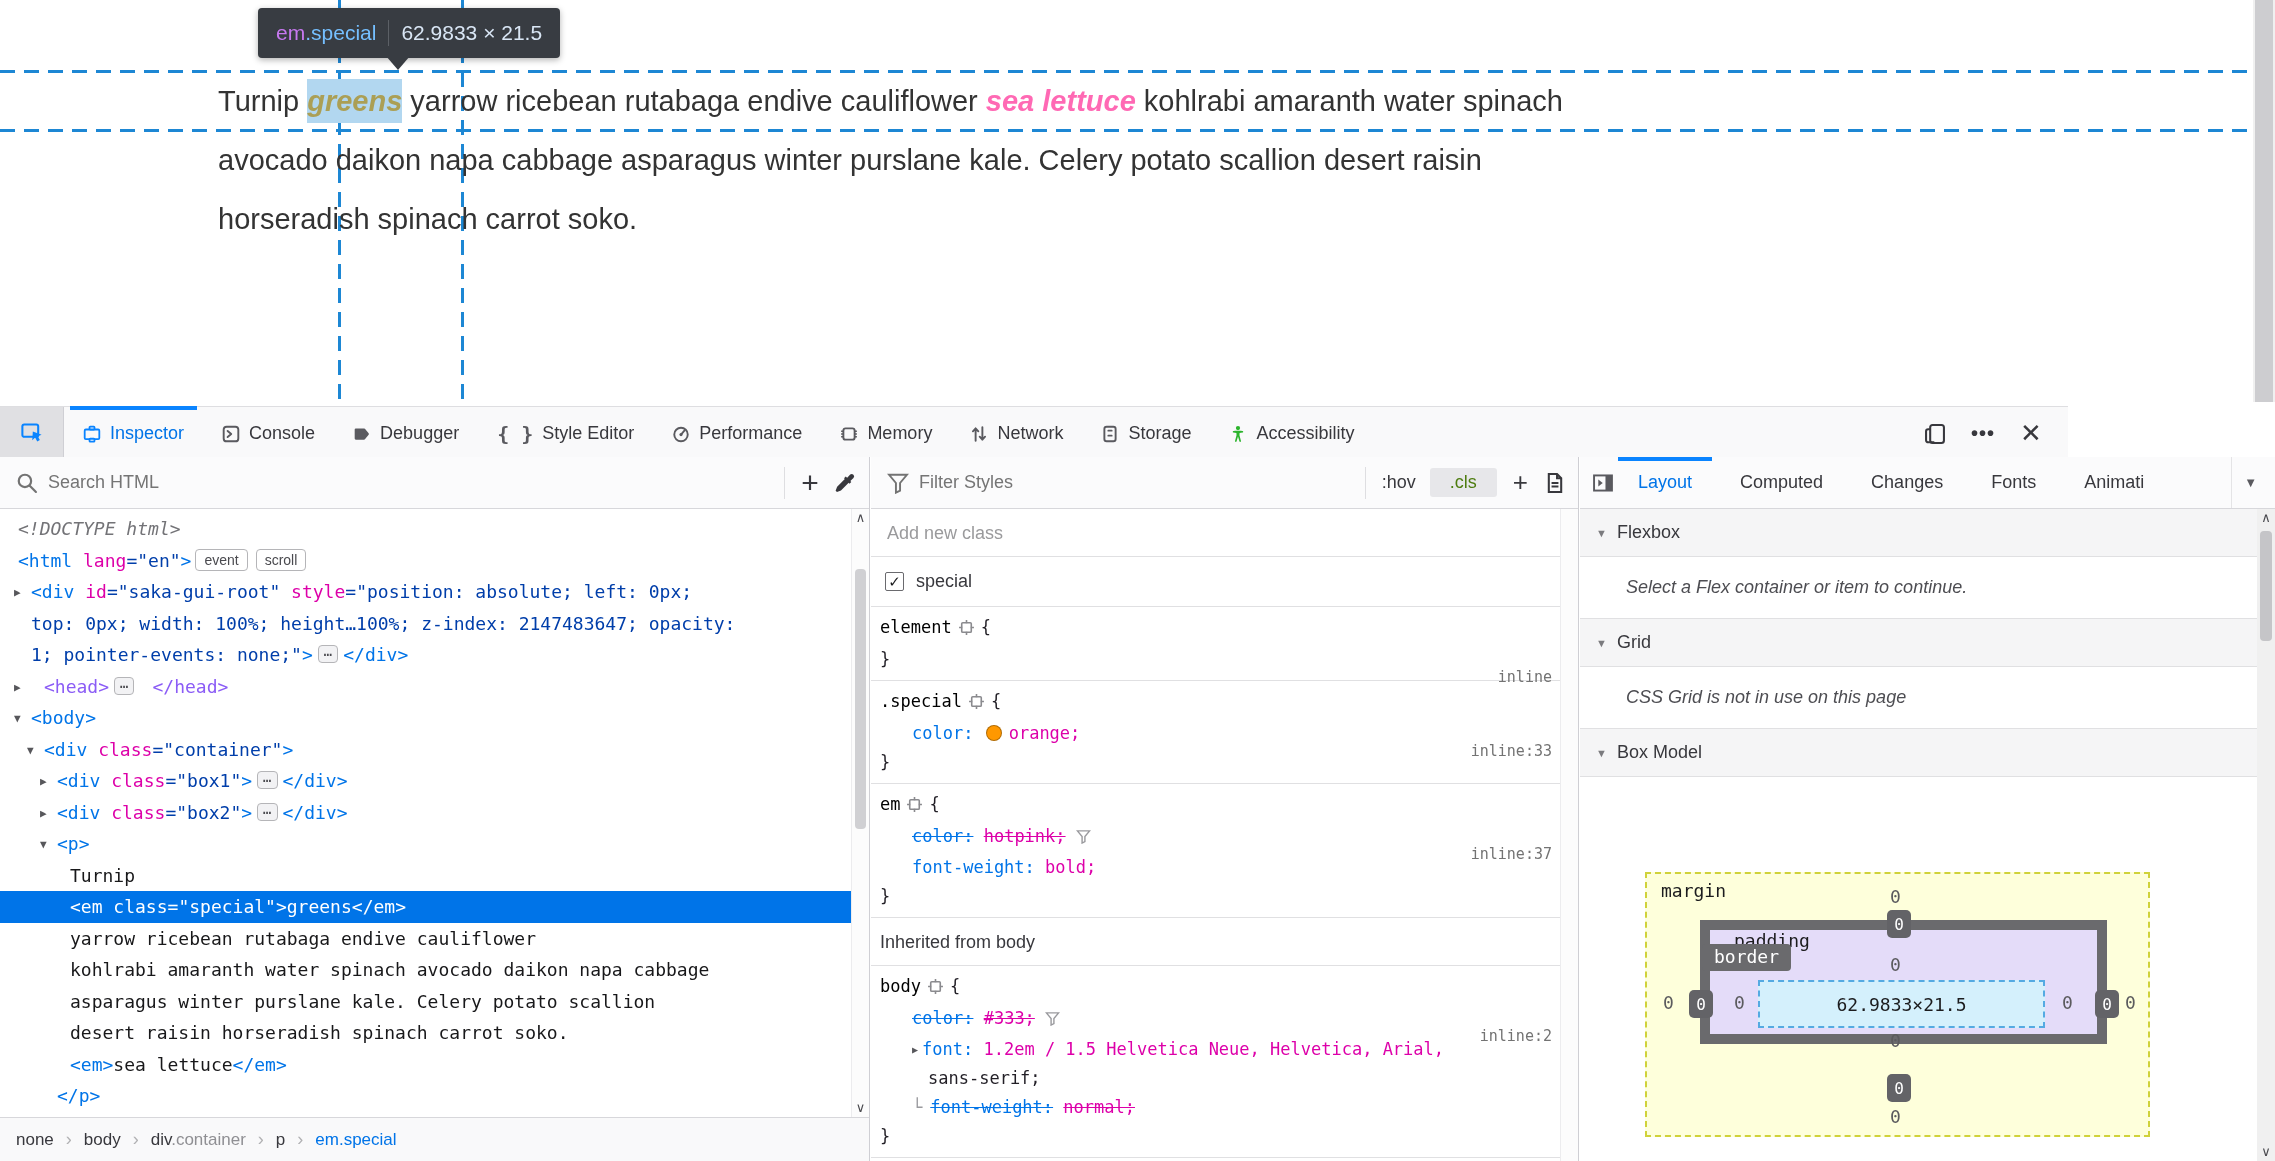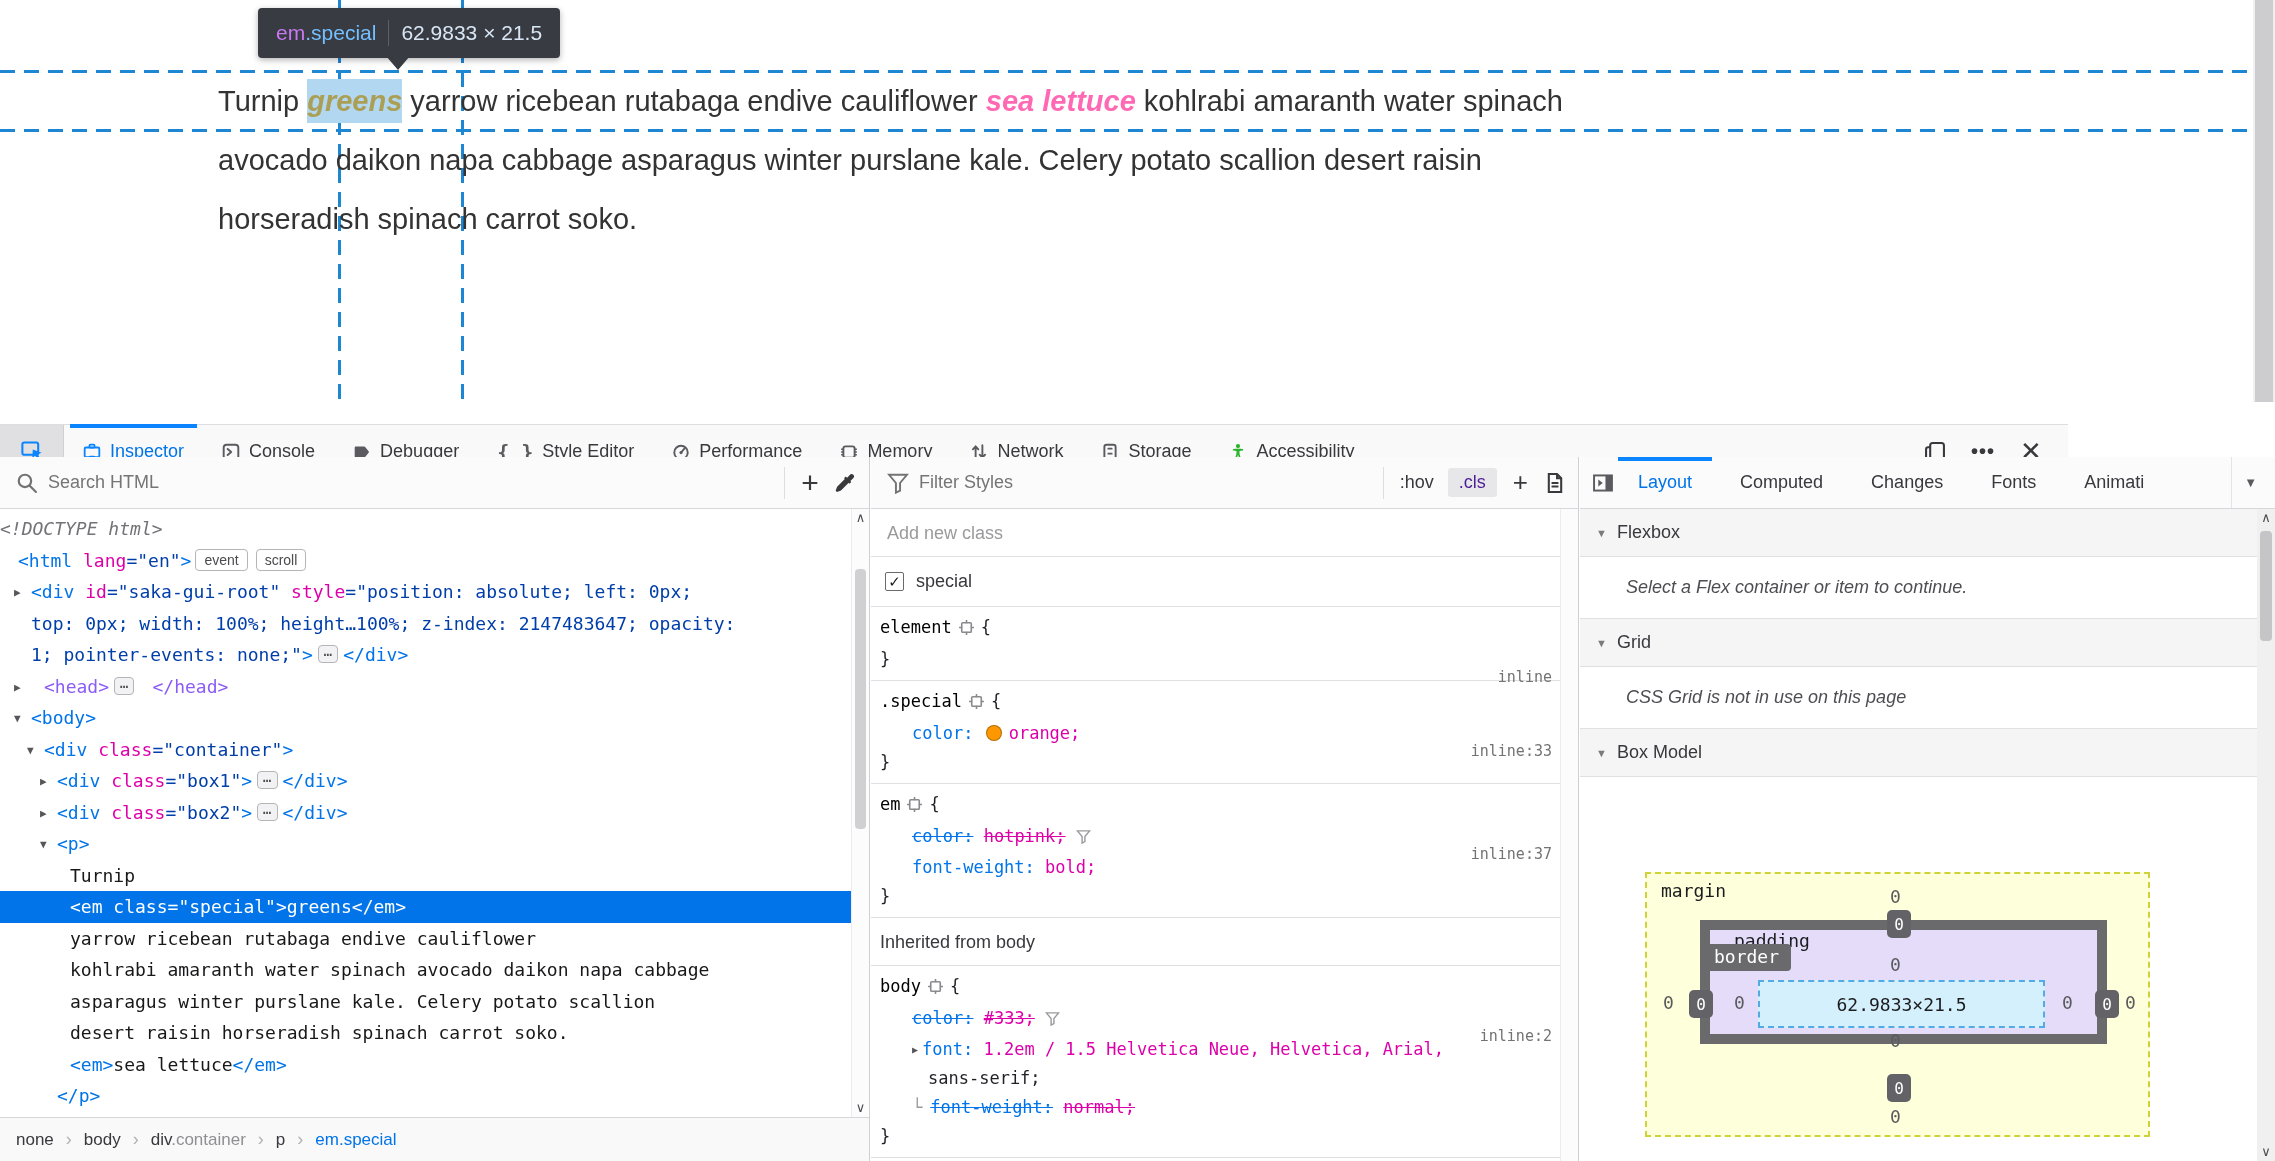--- a/index.html
+++ b/index.html
@@ -32,21 +32,21 @@
   }
   #node-tooltip .tt-tag{ color:#c778f0; } #node-tooltip .tt-class{ color:#75bfff; }
   #node-tooltip .tt-sep{ width:1px; height:26px; background:#5c6066; }
   #node-tooltip .tt-dims{ color:#d9e6f5; }
   #tooltip-arrow { position:absolute; left:386px; top:56px; width:0; height:0;
     border:12px solid transparent; border-top:14px solid #383c42; border-bottom:none; }
   #page-scrollbar { position:absolute; right:0; top:0; width:22px; height:402px; background:#f0f0f0; }
   #page-scrollbar .thumb { position:absolute; left:2px; right:2px; top:0; height:402px; background:#cdcdd0; }
 
   
-  #toolbar { position:absolute; left:0; top:424px; width:2068px; height:55px;
+  #toolbar { position:absolute; left:0; top:406px; width:2068px; height:55px;
     background:#f9f9fa; border-top:1px solid #dedee1; border-bottom:1px solid #d7d7db;
     display:flex; align-items:stretch; }
   #pick-btn { width:64px; background:#e0e0e3; border-right:1px solid #cfcfd4;
     display:flex; align-items:center; justify-content:center; color:#0a84ff; }
   #toolbar .tabs { display:flex; align-items:stretch; flex:1; }
   #toolbar .tab { position:relative; display:flex; align-items:center; gap:9px;
     padding:0 19px; font-size:18px; color:#38383d; cursor:default; }
   #toolbar .tab .ticon { display:flex; color:#5a5a5f; }
   #toolbar .tab.active { color:#0074e8; }
   #toolbar .tab.active .ticon { color:#0a84ff; }
@@ -94,21 +94,21 @@
   
   #breadcrumb { position:absolute; left:0; right:0; bottom:0; height:44px; background:#f9f9fa;
     border-top:1px solid #d7d7db; display:flex; align-items:center; padding-left:16px;
     font-size:17px; color:#38383d; }
   #breadcrumb .sep { color:#b1b1b3; margin:0 12px; font-size:18px; }
   #breadcrumb .crumb.active { color:#0074e8; }
   #breadcrumb .crumb .cgray { color:#8f8f93; }
 
   
   #rules-header .hov { color:#38383d; padding:4px 8px; }
-  #rules-header .cls { color:#4c1d95; padding:4px 11px; background:#e7e7ea; border-radius:3px; margin:0 6px; }
+  #rules-header .cls { color:#4d7c0f; padding:4px 20px; background:#e7e7ea; border-radius:3px; margin:0 6px; }
   #rules-header .plus { font-size:26px; color:#38383d; margin:0 10px; font-weight:400; }
   #rules-content { position:absolute; top:52px; left:0; right:18px; bottom:0; overflow:hidden;
     font-family:"DejaVu Sans Mono",monospace; font-size:17px; line-height:29px; color:#221f26; }
   .r-row { border-bottom:1px solid #e0e0e2; }
   .r-addclass { height:48px; line-height:48px; padding-left:16px; color:#9a9a9c;
      font-family:"Liberation Sans",sans-serif; font-size:18px; }
   .r-classtoggle { height:50px; display:flex; align-items:center; gap:12px; padding-left:14px;
      font-family:"Liberation Sans",sans-serif; font-size:18px; color:#38383d; }
   .checkbox { width:19px; height:19px; border:1px solid #6a6a6e; border-radius:2px; background:#fff;
      display:flex; align-items:center; justify-content:center; font-size:15px; color:#1b1b1d; }
@@ -305,21 +305,21 @@
         <span class="vdiv"></span>
         <span class="icon-btn glyph" style="font-size:30px; font-weight:300;">+</span>
         <span class="icon-btn" style="margin-right:8px;">
           <svg class="i" viewBox="0 0 16 16" fill="currentColor">
               <path d="M10.3 4.2l2.2-2.3a1.7 1.7 0 0 1 2.4 2.4l-2.3 2.2.7.7-1.3 1.3-.6-.6-5.6 5.6-2.9 1.1-1-1 1.1-2.9 5.6-5.6-.6-.6 1.3-1.3.9.9z"></path>
             </svg>
         </span>
       </div>
 
       <div id="markup-tree">
-          <div class="m-row" style=""><span class="tk-grayi">&lt;!DOCTYPE html&gt;</span></div>
+          <div class="m-row" style="padding-left: 18px;"><span class="tk-grayi">&lt;!DOCTYPE html&gt;</span></div>
           <div class="m-row" style="padding-left: 18px;"><span class="tk-tag">&lt;html </span><span class="tk-attr">lang</span><span class="tk-val">="en"</span><span class="tk-tag">&gt;</span><span class="mbadge">event</span><span class="mbadge">scroll</span></div>
           <div class="m-row" style="padding-left: 31px;"><span class="twisty" style="left: 14px;">▶</span><span class="tk-tag">&lt;div </span><span class="tk-attr">id</span><span class="tk-val">="saka-gui-root" </span><span class="tk-attr">style</span><span class="tk-val">="position: absolute; left: 0px;</span><br><span class="tk-val">top: 0px; width: 100%; height…100%; z-index: 2147483647; opacity:</span><br><span class="tk-val">1; pointer-events: none;"</span><span class="tk-tag">&gt;</span><span class="mdots">⋯</span><span class="tk-tag">&lt;/div&gt;</span></div>
           <div class="m-row" style="padding-left: 31px;"><span class="twisty" style="left: 14px;">▶</span><span class="tk-gray">&lt;head&gt;</span><span class="mdots">⋯</span><span class="tk-gray">&lt;/head&gt;</span></div>
           <div class="m-row" style="padding-left: 31px;"><span class="twisty" style="left: 14px;">▼</span><span class="tk-tag">&lt;body&gt;</span></div>
           <div class="m-row" style="padding-left: 44px;"><span class="twisty" style="left: 27px;">▼</span><span class="tk-tag">&lt;div </span><span class="tk-attr">class</span><span class="tk-val">="container"</span><span class="tk-tag">&gt;</span></div>
           <div class="m-row" style="padding-left: 57px;"><span class="twisty" style="left: 40px;">▶</span><span class="tk-tag">&lt;div </span><span class="tk-attr">class</span><span class="tk-val">="box1"</span><span class="tk-tag">&gt;</span><span class="mdots">⋯</span><span class="tk-tag">&lt;/div&gt;</span></div>
           <div class="m-row" style="padding-left: 57px;"><span class="twisty" style="left: 40px;">▶</span><span class="tk-tag">&lt;div </span><span class="tk-attr">class</span><span class="tk-val">="box2"</span><span class="tk-tag">&gt;</span><span class="mdots">⋯</span><span class="tk-tag">&lt;/div&gt;</span></div>
           <div class="m-row" style="padding-left: 57px;"><span class="twisty" style="left: 40px;">▼</span><span class="tk-tag">&lt;p&gt;</span></div>
           <div class="m-row" style="padding-left: 70px;"><span class="tk-txt">Turnip</span></div>
           <div class="m-row selected" style="padding-left: 70px;"><span class="tk-tag">&lt;em </span><span class="tk-attr">class</span><span class="tk-val">="special"</span><span class="tk-tag">&gt;</span><span class="tk-txt">greens</span><span class="tk-tag">&lt;/em&gt;</span></div>

